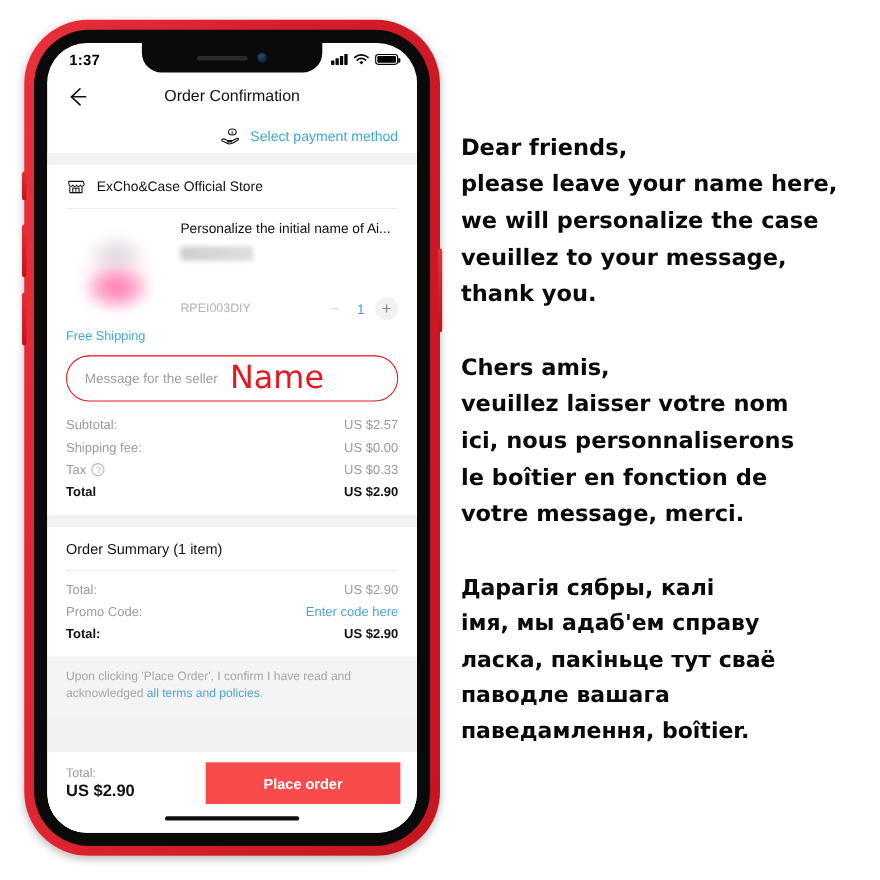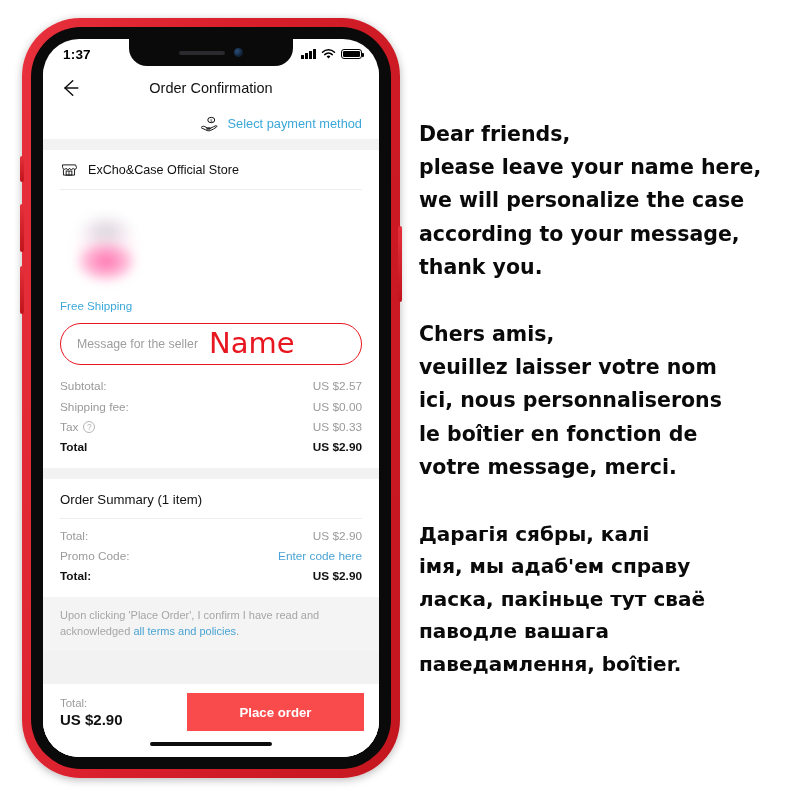--- a/index.html
+++ b/index.html
@@ -305,20 +305,32 @@
               </svg>
               <div class="store-name">ExCho&amp;Case Official Store</div>
             </div>
 
             <div class="divider"></div>
 
             <div class="prod-row">
               <div class="thumb">
                 <div class="blur"></div>
               </div>
+              <div class="prod-info">
+                <div class="prod-title">Personalize the initial name of Ai...</div>
+                <div class="prod-variant"></div>
+                <div class="prod-bottom">
+                  <div class="prod-sku">RPEI003DIY</div>
+                  <div class="stepper">
+                    <div class="step-btn step-minus">−</div>
+                    <div class="step-qty">1</div>
+                    <div class="step-btn step-plus">+</div>
+                  </div>
+                </div>
+              </div>
             </div>
 
             <div class="free-ship">Free Shipping</div>
 
             <div class="msg-box">
               <div class="msg-placeholder">Message for the seller</div>
               <div class="msg-annot">Name</div>
             </div>
 
             <div class="fees">
@@ -381,21 +393,21 @@
       </div>
     </div>
   </div>
 
   <div class="notes">
 
     <div class="note-block">
       <div class="note-line">Dear friends,</div>
       <div class="note-line">please leave your name here,</div>
       <div class="note-line">we will personalize the case</div>
-      <div class="note-line">according to your message,</div>
+      <div class="note-line">veuillez to your message,</div>
       <div class="note-line">thank you.</div>
     </div>
 
     <div class="note-block">
       <div class="note-line">Chers amis,</div>
       <div class="note-line">veuillez laisser votre nom</div>
       <div class="note-line">ici, nous personnaliserons</div>
       <div class="note-line">le boîtier en fonction de</div>
       <div class="note-line">votre message, merci.</div>
     </div>

